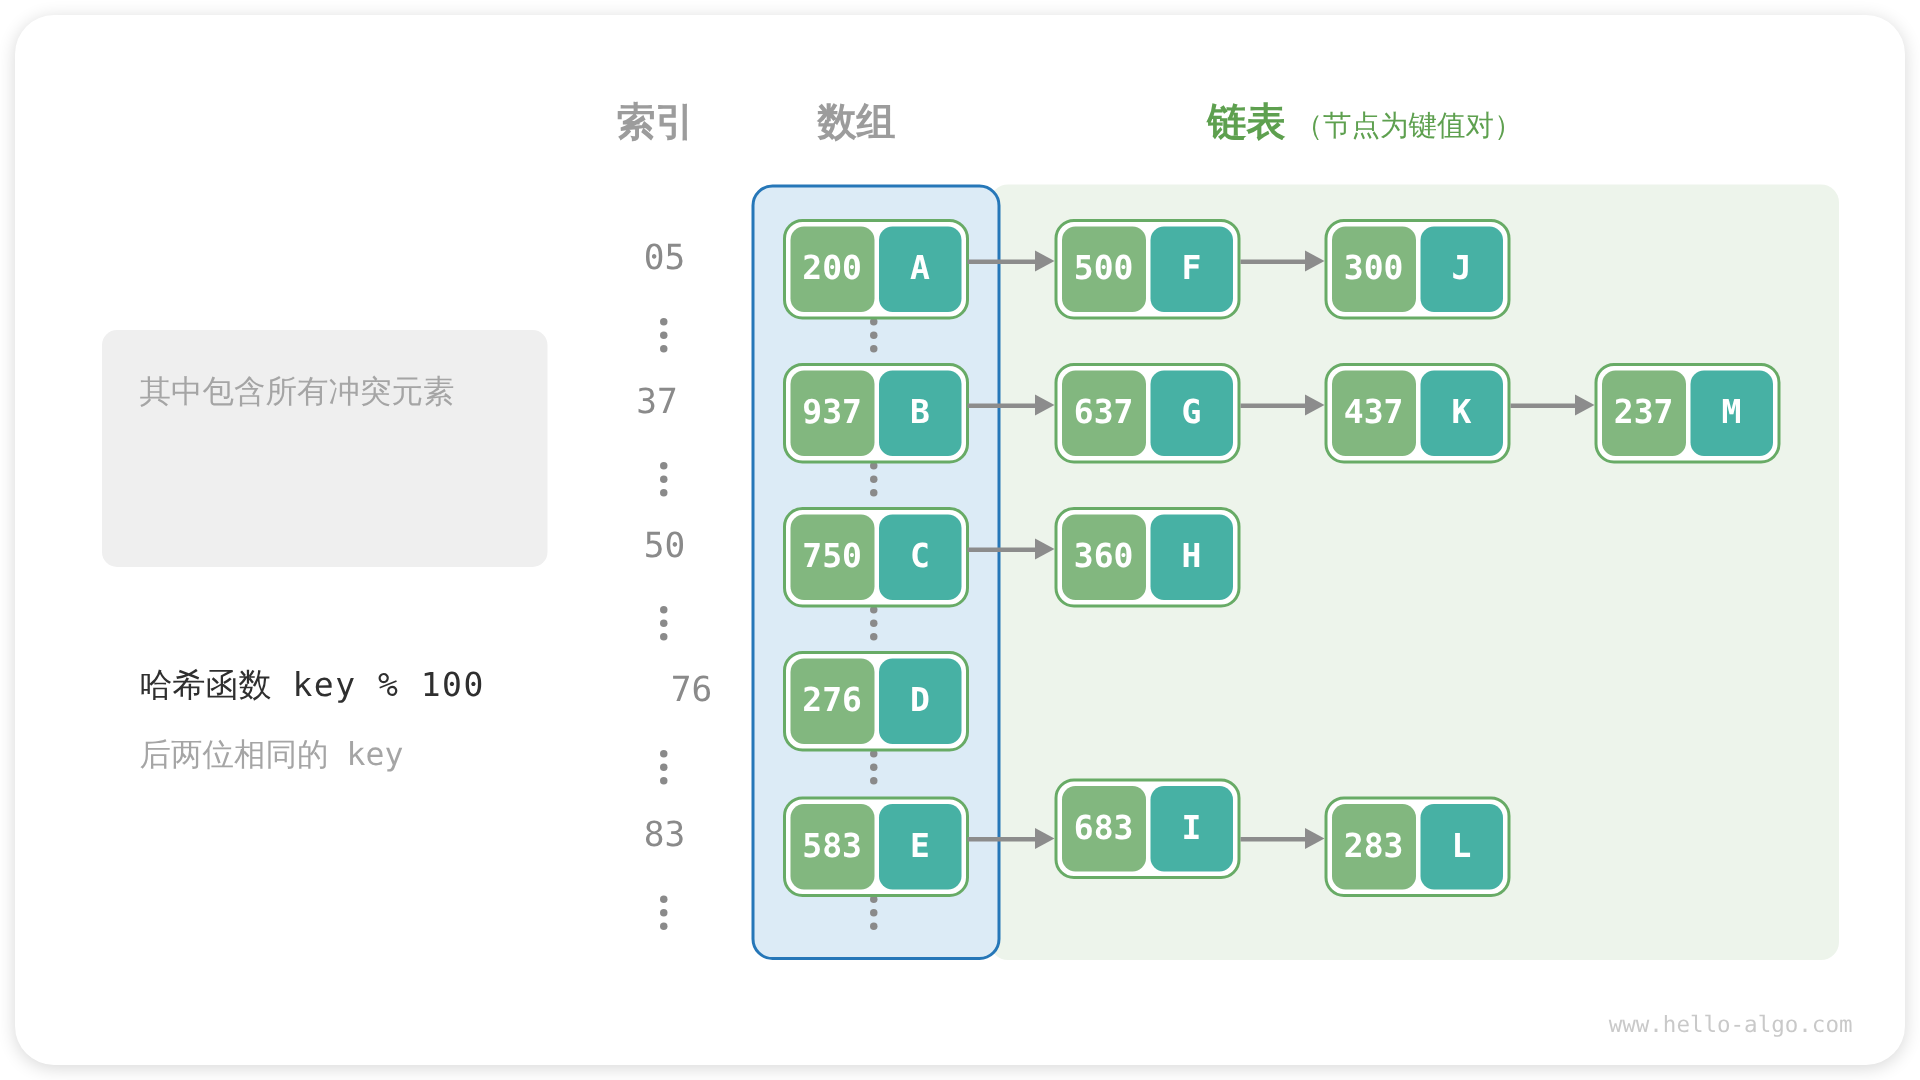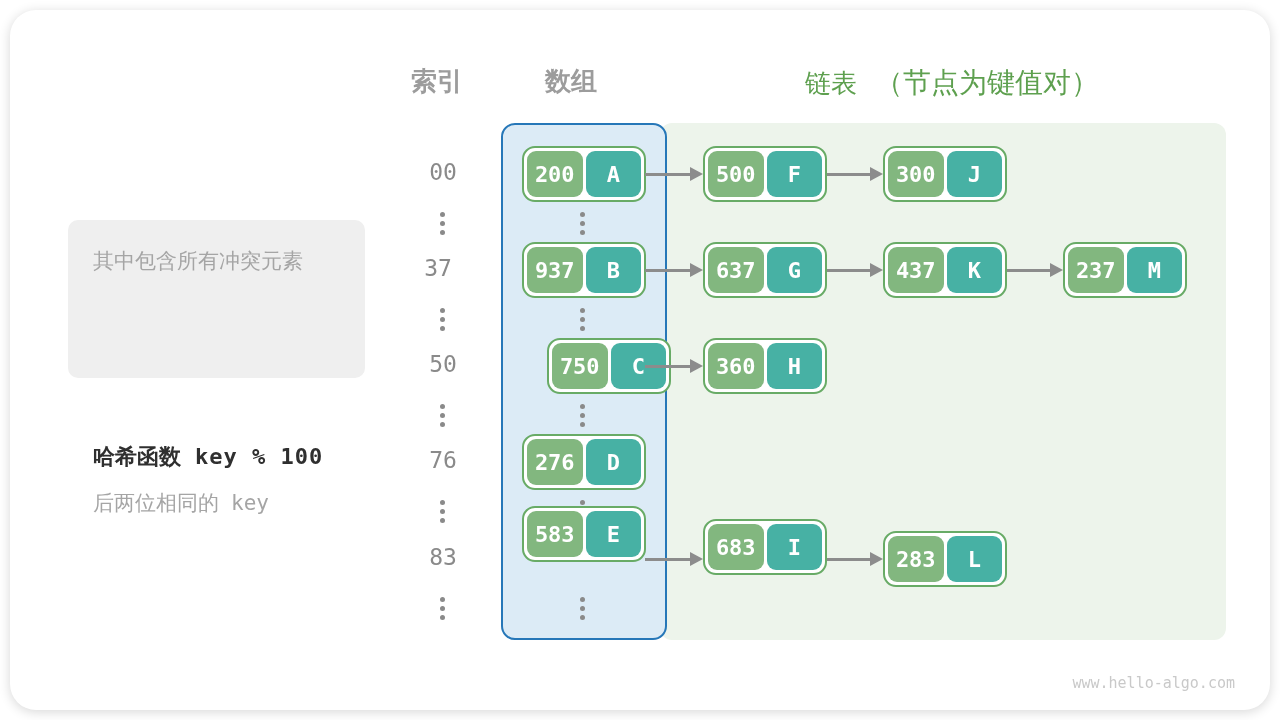--- a/index.html
+++ b/index.html
@@ -12,50 +12,50 @@
   *{margin:0;padding:0;box-sizing:border-box}
   html,body{width:1280px;height:720px;background:#fff;overflow:hidden;
     font-family:"DejaVu Sans","Liberation Sans",sans-serif;}
   .card{position:absolute;left:10px;top:10px;width:1260px;height:700px;
     background:#fff;border-radius:26px;box-shadow:0 2px 12px rgba(0,0,0,0.16);padding-left:36px;}
 
   
   .hdr{position:absolute;font-size:26px;font-weight:bold;color:var(--header-gray);
     text-align:center;white-space:nowrap;}
   .hdr-list{position:absolute;white-space:nowrap;display:flex;align-items:baseline;}
-  .hdr-green{font-size:26px;font-weight:normal;color:var(--header-green);}
-  .hdr-note{font-size:28px;color:var(--header-green);margin-left:18px;}
+  .hdr-green{font-size:26px;font-weight:bold;color:var(--header-green);}
+  .hdr-note{font-size:19px;color:var(--header-green);margin-left:6px;}
 
   
   .info-box{position:absolute;left:58px;top:210px;width:297px;height:158px;
     background:var(--infobox-bg);border-radius:10px;padding:24px 0 0 25px;}
   .info-title{font-size:23px;font-weight:bold;color:var(--title-text);margin-bottom:14px;}
   .info-line{font-size:21px;color:var(--muted-text);line-height:34px;white-space:nowrap;}
   .hash-block{position:absolute;left:83px;top:432px;}
-  .hash-title{font-size:22px;font-weight:bold;color:#2f2f2f;margin-bottom:14px;white-space:nowrap;}
+  .hash-title{font-size:22px;font-weight:normal;color:#2f2f2f;margin-bottom:14px;white-space:nowrap;}
   .mono{font-family:"DejaVu Sans Mono","Liberation Mono",monospace;letter-spacing:1px;margin-left:14px;}
   .mono-gray{font-family:"DejaVu Sans Mono","Liberation Mono",monospace;margin-left:12px;}
 
   
   .list-bg{position:absolute;left:650px;top:113px;width:566px;height:517px;
     background:var(--list-bg);border-radius:12px;}
   .array-box{position:absolute;left:491px;top:113px;width:166px;height:517px;
     background:var(--array-bg);border:2.5px solid var(--array-border);border-radius:14px;}
 
   
   .idx{position:absolute;width:60px;text-align:center;
     font-family:"DejaVu Sans Mono","Liberation Mono",monospace;
     font-size:23px;color:var(--index-text);}
 
   
   .vdots{position:absolute;width:5px;display:flex;flex-direction:column;gap:4px;align-items:center;}
   .vdots i{width:5px;height:5px;border-radius:50%;background:var(--index-text);display:block;}
 
   
-  .node{position:absolute;width:124px;height:56px;background:#fff;
+  .node{position:absolute;width:124px;height:67px;background:#fff;
     border:2px solid var(--node-border);border-radius:13px;
     display:flex;gap:3px;padding:3px;}
   .cell{flex:1;border-radius:9px;display:flex;align-items:center;justify-content:center;
     color:#fff;font-family:"DejaVu Sans Mono","Liberation Mono",monospace;
     font-size:22px;font-weight:bold;}
   .key{background:var(--key-bg);}
   .val{background:var(--value-bg);}
 
   
   .arrow{position:absolute;height:14px;}
@@ -88,24 +88,24 @@
       <span>哈希函数</span><span class="mono">key % 100</span>
     </div>
     <div class="info-line">
       <span>后两位相同的</span><span class="mono-gray">key</span>
     </div>
   </div>
 
   <div class="list-bg"></div>
   <div class="array-box"></div>
 
-  <div class="idx" style="left:403px;top:149px">00</div>
+  <div class="idx" style="left:403px;top:149px">05</div>
   <div class="idx" style="left:398px;top:245px">37</div>
   <div class="idx" style="left:403px;top:341px">50</div>
-  <div class="idx" style="left:403px;top:437px">76</div>
+  <div class="idx" style="left:421px;top:437px">76</div>
   <div class="idx" style="left:403px;top:534px">83</div>
 
   <div class="vdots" style="left:430px;top:202px">
       <i></i>
       <i></i>
       <i></i>
     </div>
   <div class="vdots" style="left:430px;top:298px">
       <i></i>
       <i></i>
@@ -181,36 +181,36 @@
   <div class="node" style="left:873px;top:232px">
     <span class="cell key">437</span>
     <span class="cell val">K</span>
   </div>
   <div class="arrow" style="left:997px;top:253px;width:56px"></div>
   <div class="node" style="left:1053px;top:232px">
     <span class="cell key">237</span>
     <span class="cell val">M</span>
   </div>
 
-  <div class="node" style="left:537px;top:328px">
+  <div class="node" style="left:512px;top:328px">
     <span class="cell key">750</span>
     <span class="cell val">C</span>
   </div>
   <div class="arrow" style="left:635px;top:349px;width:58px"></div>
   <div class="node" style="left:693px;top:328px">
     <span class="cell key">360</span>
     <span class="cell val">H</span>
   </div>
 
   <div class="node" style="left:512px;top:424px">
     <span class="cell key">276</span>
     <span class="cell val">D</span>
   </div>
 
-  <div class="node" style="left:512px;top:496px">
+  <div class="node" style="left:512px;top:521px">
     <span class="cell key">583</span>
     <span class="cell val">E</span>
   </div>
   <div class="arrow" style="left:635px;top:542px;width:58px"></div>
   <div class="node" style="left:693px;top:509px">
     <span class="cell key">683</span>
     <span class="cell val">I</span>
   </div>
   <div class="arrow" style="left:817px;top:542px;width:56px"></div>
   <div class="node" style="left:873px;top:521px">

